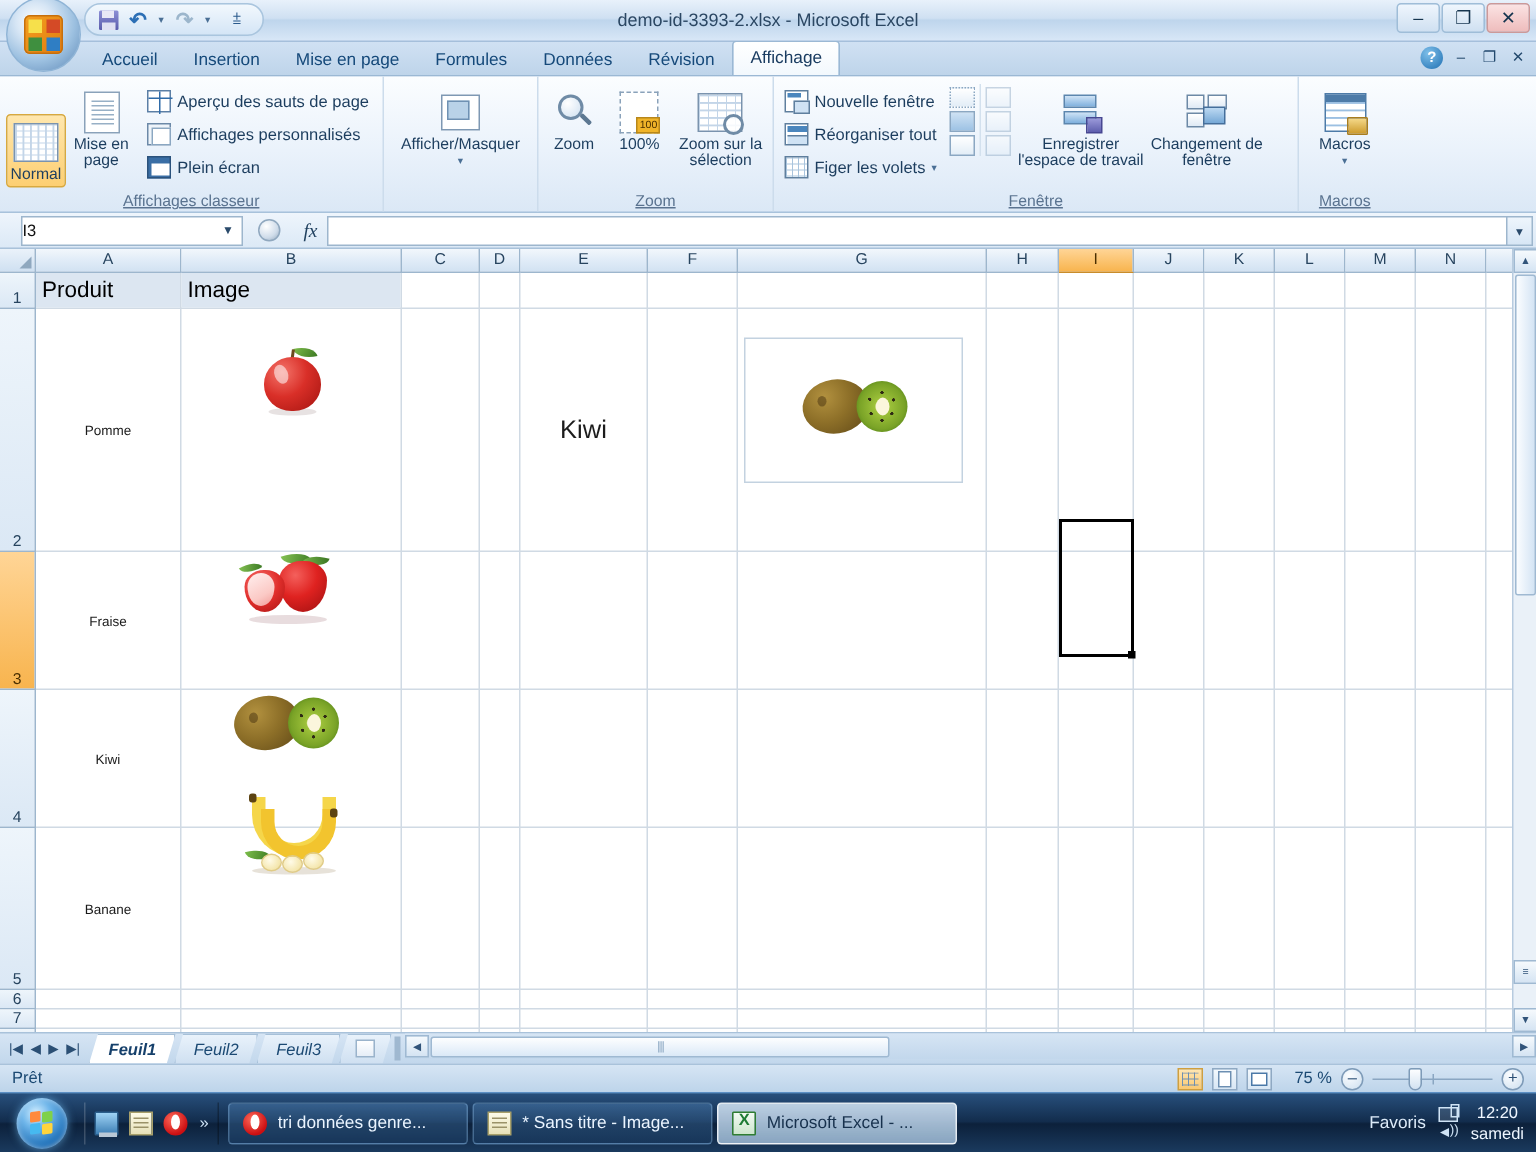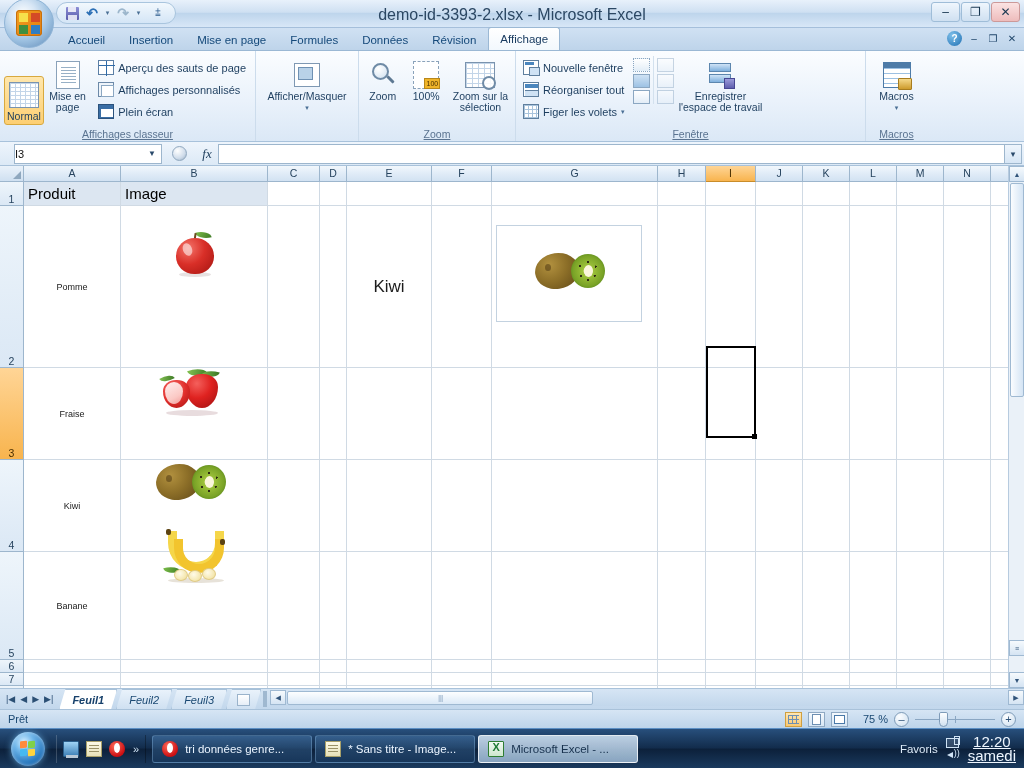--- a/index.html
+++ b/index.html
@@ -48,21 +48,21 @@
   .qat .qbtn { width: 18px; height: 18px; display: flex; align-items: center; justify-content: center;
     cursor: pointer; border-radius: 2px; font-size: 12px; color: #2a5a8c; }
   .save-ic { width: 13px; height: 13px; background: linear-gradient(to bottom,#8d8fd6,#5a5cab); border-radius: 1px; position: relative; }
   .save-ic::before { content:""; position:absolute; left:2.5px; top:0; width:8px; height:5px; background:#e8e8f6; }
   .save-ic::after { content:""; position:absolute; left:2px; bottom:0; width:9px; height:5px; background:#dfe0f2; }
   .undo-ic { color:#2c6fb5; font-size:14px; font-weight:bold; line-height:1; }
   .redo-ic { color:#9cb6cc; font-size:14px; font-weight:bold; line-height:1; }
   .tiny-arrow { font-size: 7px; color:#4a6f95; }
   .title-text {
     position: absolute; left: 0; right: 0; top: 6px; text-align: center;
-    font-size: 16px; color: #2b4763;
+    font-size: 12px; color: #2b4763;
   }
   .wincontrols { position: absolute; right: 4px; top: 2px; display: flex; gap: 1px; }
   .wbtn { width: 29px; height: 20px; display: flex; align-items: center; justify-content: center;
           font-size: 12px; color: #16354f; cursor: pointer;
           background: linear-gradient(to bottom,#eff6fd,#cfe0f1); border:1px solid #9fbdd8; border-radius:3px; }
   .wbtn.close { background: linear-gradient(to bottom,#fbe3e3,#eebcbc); border-color:#c99; }
 
   
   .ribbon-tabs {
     height: 23px; position: relative; display: flex; align-items: flex-end; padding-left: 56px;
@@ -358,21 +358,21 @@
   .ti-excel::after{ content:"X"; position:absolute; left:0; right:0; top:-1px; text-align:center; font-size:11px; font-weight:bold; color:#1e7b34; }
   .tray { display:flex; align-items:center; gap:8px; padding-right:8px; color:#dceaf8; }
   .tray-label { font-size:11.5px; }
   .tray-icons { display:flex; flex-direction:column; gap:1px; align-items:center; }
   .tr-net { width:14px; height:12px; position:relative; }
   .tr-net::before{content:"";position:absolute;left:0;bottom:0;width:11px;height:8px;border:1px solid #cfe3f5;background:rgba(255,255,255,.12);}
   .tr-net::after{content:"";position:absolute;right:0;top:0;width:4px;height:7px;border:1px solid #cfe3f5;}
   .tr-vol { width:14px; height:12px; position:relative; }
   .tr-vol::before{content:"";position:absolute;left:1px;top:3px;border-top:3px solid transparent;border-bottom:3px solid transparent;border-right:6px solid #cfe3f5;}
   .tr-vol::after{content:"))";position:absolute;left:8px;top:-1px;font-size:9px;color:#cfe3f5;}
-  .clock { display:flex; flex-direction:column; align-items:center; line-height:14px; font-size:15px; color:#eef6ff; cursor:pointer;text-decoration:underline; }
+  .clock { display:flex; flex-direction:column; align-items:center; line-height:14px; font-size:11px; color:#eef6ff; cursor:pointer; }
 </style>
 </head>
 <body>
 
 <div id="excel-window">
 
   <div class="titlebar">
     <div class="office-orb">
       <div class="logo"></div>
     </div>
@@ -528,20 +528,31 @@
         <div class="bigbtn" style="width:88px">
           <span class="bi">
               <span class="ic ic-wk">
                 <span class="w1"></span>
                 <span class="w2"></span>
                 <span class="dk"></span>
               </span>
             </span>
           <span>Enregistrer l'espace de travail</span>
         </div>
+        <div class="bigbtn" style="width:80px">
+          <span class="bi">
+              <span class="ic ic-switch">
+                <i></i>
+                <i></i>
+                <i></i>
+                <i></i>
+              </span>
+            </span>
+          <span>Changement de fenêtre</span>
+        </div>
       </div>
       <div class="gcaption">Fenêtre</div>
     </div>
 
     <div class="rgroup" style="width:62px">
       <div class="gbody" style="justify-content:center">
         <div class="bigbtn" style="width:54px">
           <span class="bi">
               <span class="ic ic-macro"></span>
             </span>

